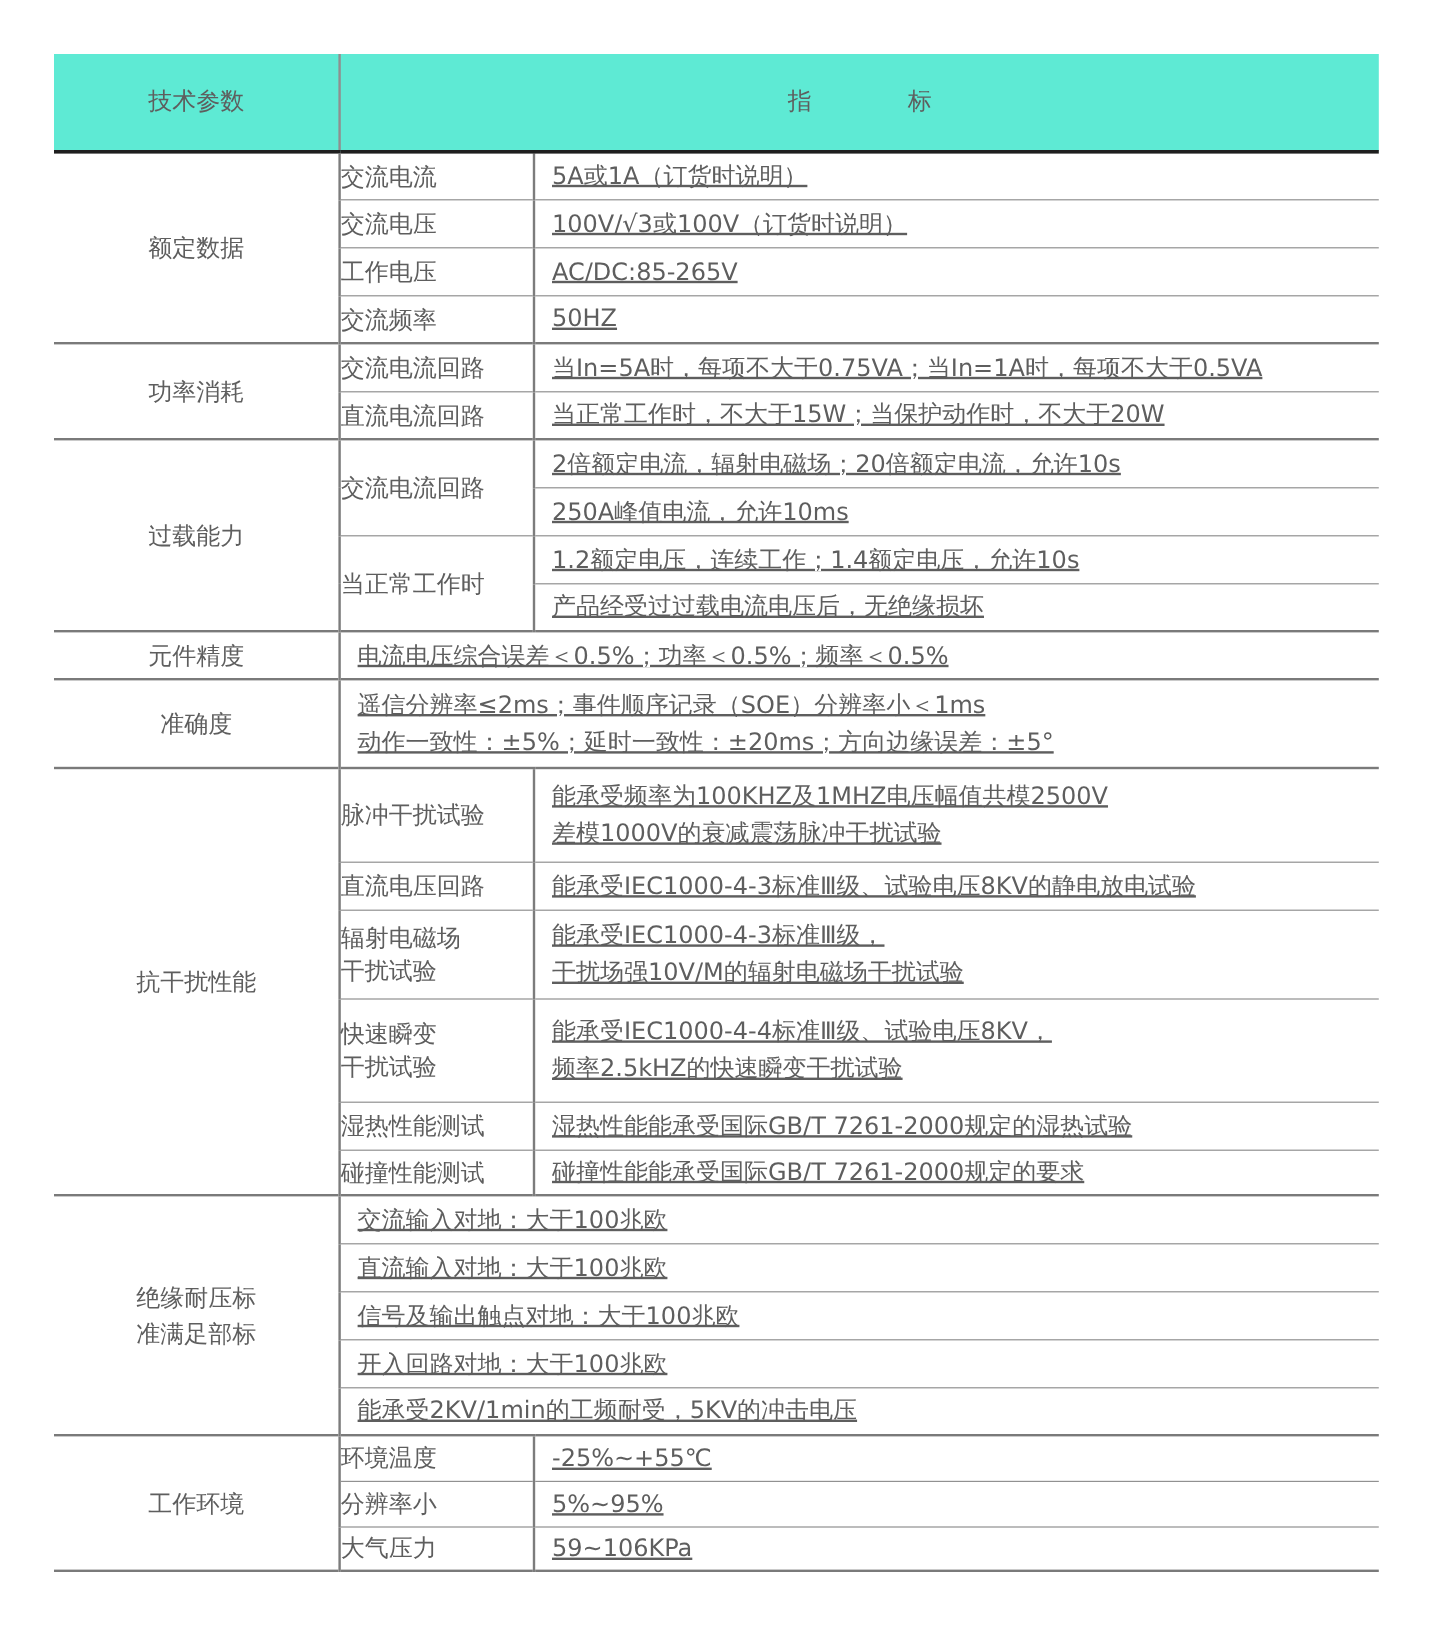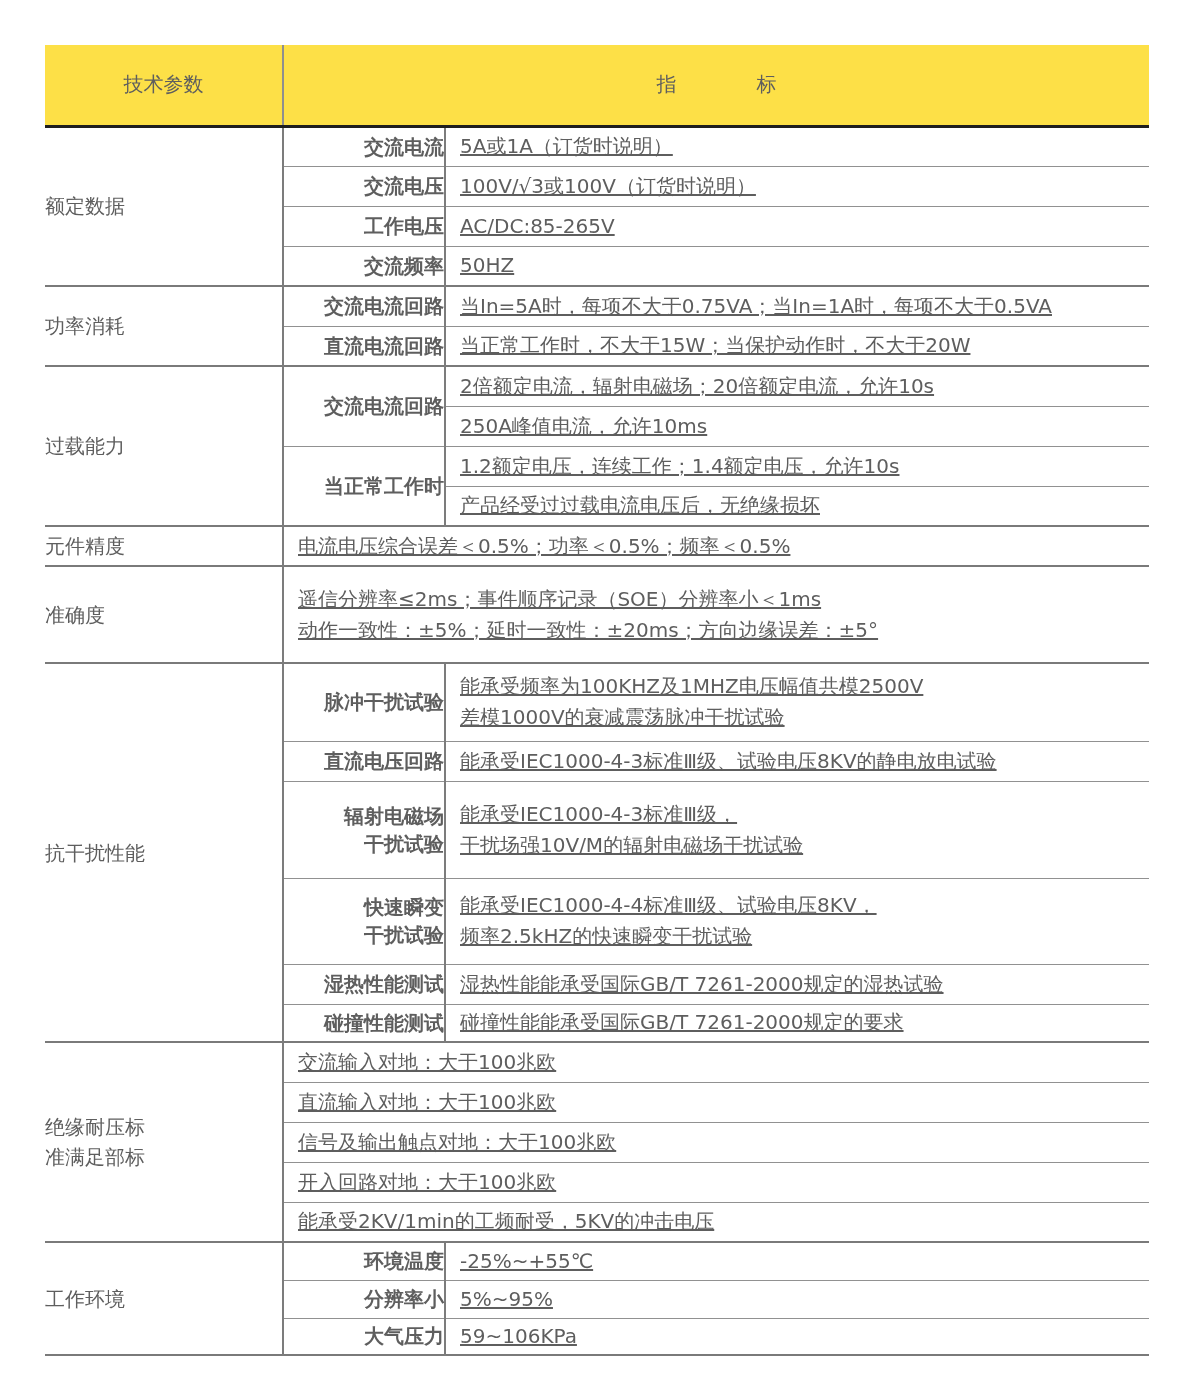--- a/index.html
+++ b/index.html
@@ -32,51 +32,51 @@
   th, td {
     font-size: 20px;
     font-weight: normal;
     color: #5e5e5e;
     vertical-align: middle;
     padding: 0;
     white-space: pre-line;
   }
   thead tr { height: 81px; }
   thead th {
-    background: #fde047;
+    background: #5eead4;
     border-bottom: 3px solid #1e1e1e;
     text-align: center;
   }
   thead th.param-head { border-right: 2px solid #8f8f8f; }
 
   td.cat {
+    text-align: center;
     line-height: 30px;
   }
   td.sub {
-    text-align: right;
+    text-align: left;
     border-left: 2px solid #7c7c7c;
     line-height: 28px;
-    font-weight: bold;
   }
   td.val {
     text-align: left;
     padding-left: 14px;
     padding-right: 10px;
     border-left: 2px solid #7c7c7c;
     line-height: 31px;
     text-decoration: underline;
   }
   tr.sec > td  { border-top: 2px solid #7a7a7a; }
   tr.inner > td { border-top: 1px solid #919191; }
 
   tr.h37 { height: 37px; }
   tr.h38 { height: 38px; }
   tr.h40 { height: 40px; }
   tr.h78 { height: 78px; }
-  tr.h85 { height: 97px; }
+  tr.h85 { height: 74px; }
   tr.h86 { height: 86px; }
 </style>
 </head>
 <body>
 
 <div class="table-wrap">
   <table class="spec">
     <colgroup>
       <col class="c1">
         <col class="c2">

